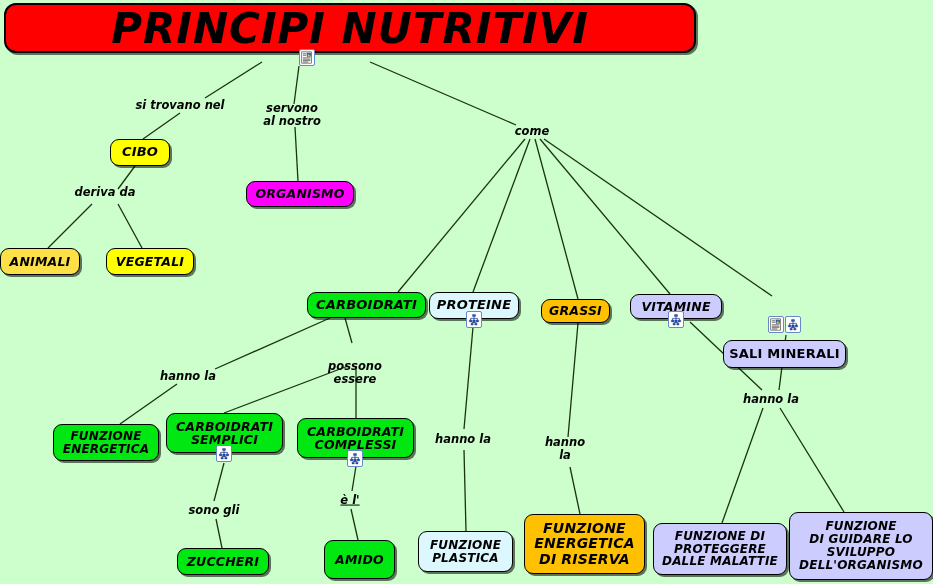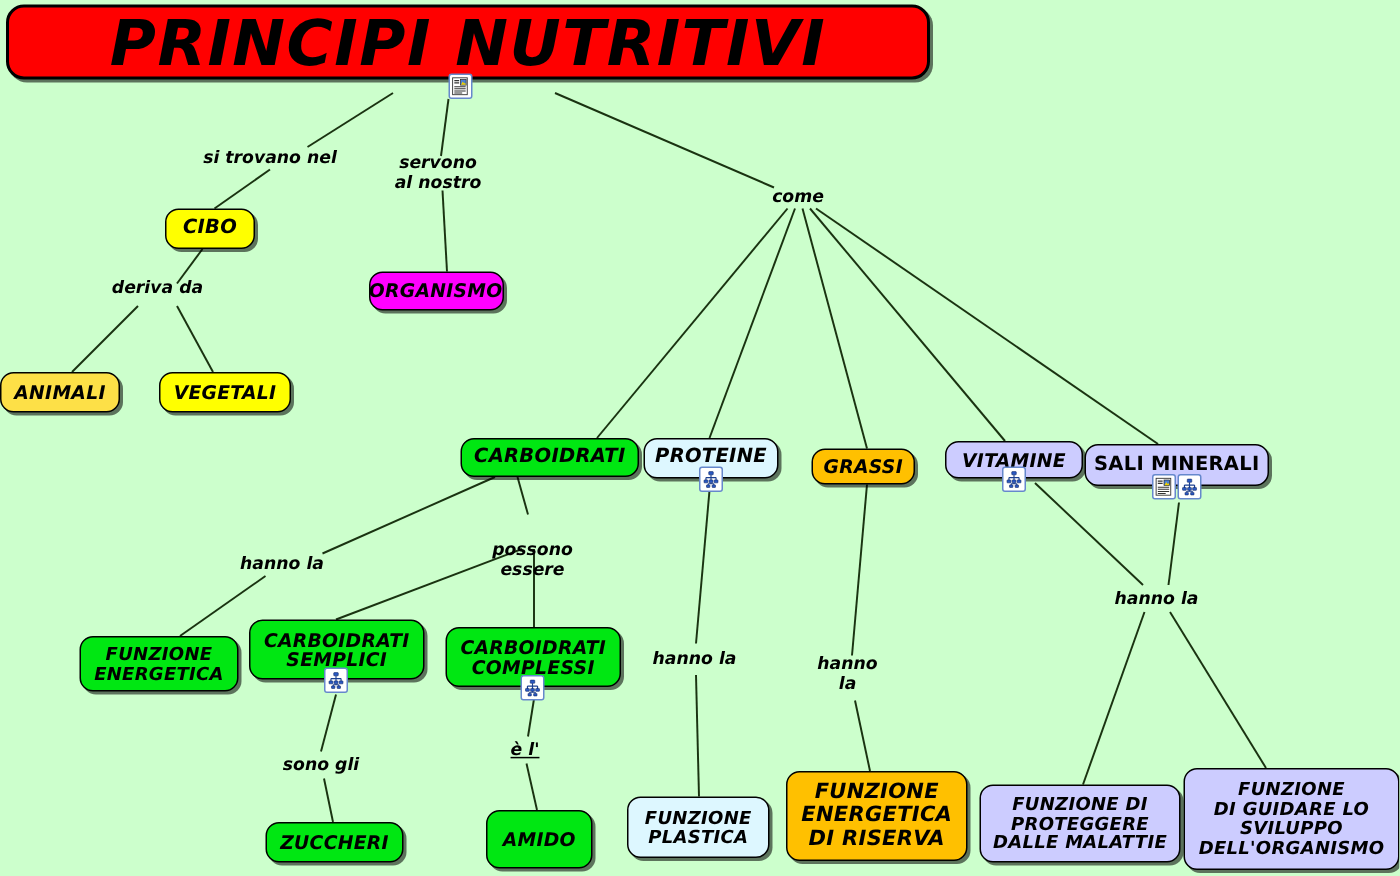--- a/index.html
+++ b/index.html
@@ -34,21 +34,21 @@
     text-align: center;
     font-weight: bold;
     font-style: italic;
     color: #000;
     line-height: 1.08;
     white-space: pre-line;
     letter-spacing: 0.2px;
     box-shadow: 2px 2px 0 rgba(0,0,0,0.55);
     z-index: 3;
   }
-  .node.upright { font-style: normal; }
+  .node.upright { font-style: normal; margin-top: 44px; }
   .title-node {
     position: absolute;
     box-sizing: border-box;
     background: #ff0000;
     border: 2px solid #000;
     border-radius: 12px;
     display: flex;
     align-items: center;
     justify-content: center;
     font-weight: bold;
@@ -120,27 +120,27 @@
       <line x1="473" y1="327" x2="464" y2="429" stroke="#1a3311" stroke-width="1.3"></line>
       <line x1="464" y1="450" x2="466" y2="531" stroke="#1a3311" stroke-width="1.3"></line>
       <line x1="578" y1="323" x2="568" y2="437" stroke="#1a3311" stroke-width="1.3"></line>
       <line x1="570" y1="467" x2="580" y2="514" stroke="#1a3311" stroke-width="1.3"></line>
       <line x1="690" y1="322" x2="762" y2="390" stroke="#1a3311" stroke-width="1.3"></line>
       <line x1="786" y1="335" x2="779" y2="390" stroke="#1a3311" stroke-width="1.3"></line>
       <line x1="763" y1="408" x2="722" y2="523" stroke="#1a3311" stroke-width="1.3"></line>
       <line x1="780" y1="408" x2="844" y2="512" stroke="#1a3311" stroke-width="1.3"></line>
     </svg>
 
-  <div class="title-node" style="left: 4px; top: 3px; width: 616px; height: 50px; background: rgb(255, 0, 0); font-size: 42px;">
+  <div class="title-node" style="left: 4px; top: 3px; width: 692px; height: 50px; background: rgb(255, 0, 0); font-size: 42px;">
     <span>PRINCIPI NUTRITIVI</span>
   </div>
 
   <div id="nodes-layer">
       <div class="node" style="left: 110px; top: 139px; width: 60px; height: 27px; background: rgb(255, 255, 0); font-size: 13px;"><span>CIBO</span></div>
-      <div class="node" style="left: 246px; top: 181px; width: 90px; height: 26px; background: rgb(255, 0, 255); font-size: 12.5px; justify-content: flex-end;"><span>ORGANISMO</span></div>
+      <div class="node" style="left: 246px; top: 181px; width: 108px; height: 26px; background: rgb(255, 0, 255); font-size: 12.5px;"><span>ORGANISMO</span></div>
       <div class="node" style="left: 0px; top: 248px; width: 80px; height: 27px; background: #fde047; font-size: 12.5px;"><span>ANIMALI</span></div>
       <div class="node" style="left: 106px; top: 248px; width: 88px; height: 27px; background: rgb(255, 255, 0); font-size: 12.5px;"><span>VEGETALI</span></div>
       <div class="node" style="left: 307px; top: 292px; width: 119px; height: 26px; background: rgb(0, 231, 18); font-size: 13px;"><span>CARBOIDRATI</span></div>
       <div class="node" style="left: 429px; top: 292px; width: 90px; height: 27px; background: rgb(221, 247, 255); font-size: 13px; justify-content: center;"><span>PROTEINE</span></div>
       <div class="node" style="left: 541px; top: 299px; width: 69px; height: 24px; background: rgb(255, 192, 0); font-size: 12.5px;"><span>GRASSI</span></div>
       <div class="node" style="left: 630px; top: 294px; width: 92px; height: 25px; background: rgb(204, 204, 255); font-size: 12.5px;"><span>VITAMINE</span></div>
       <div class="node upright" style="left: 723px; top: 296px; width: 123px; height: 28px; background: rgb(204, 204, 255); font-size: 13px;"><span>SALI MINERALI</span></div>
       <div class="node" style="left: 53px; top: 424px; width: 106px; height: 37px; background: rgb(0, 231, 18); font-size: 12px;"><span>FUNZIONE
 ENERGETICA</span></div>
       <div class="node" style="left: 166px; top: 413px; width: 117px; height: 40px; background: rgb(0, 231, 18); font-size: 12.5px;"><span>CARBOIDRATI

